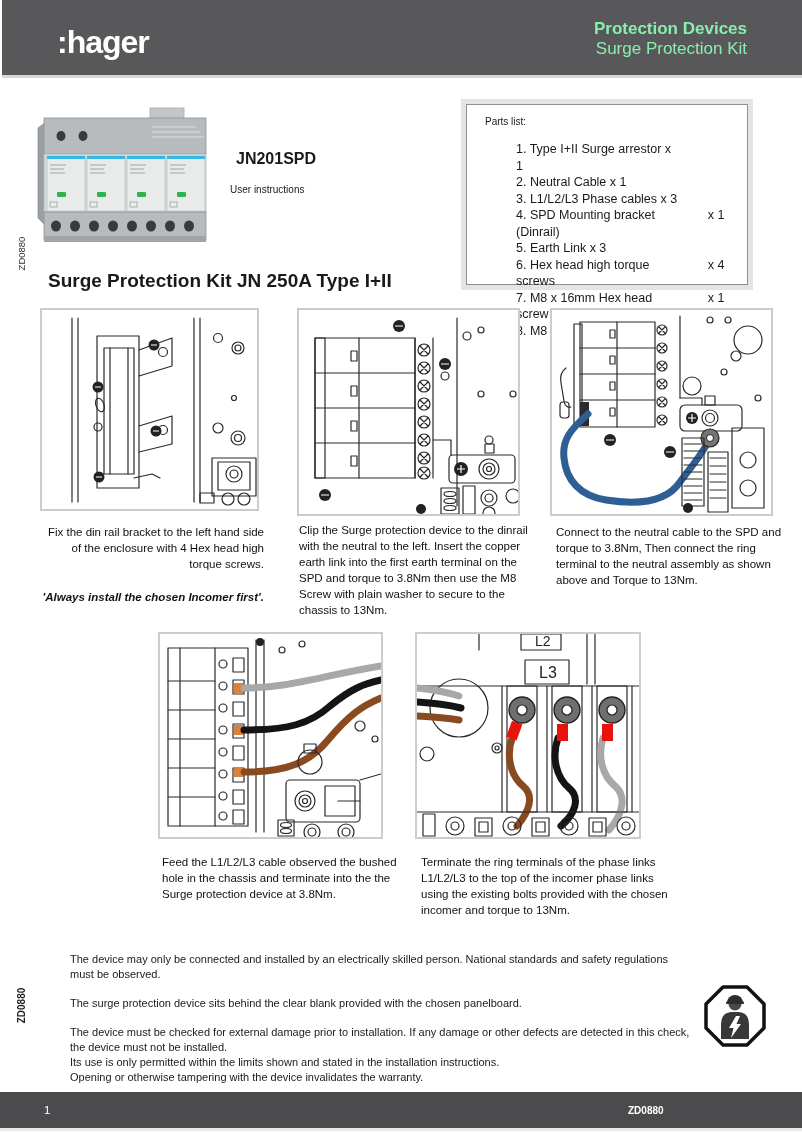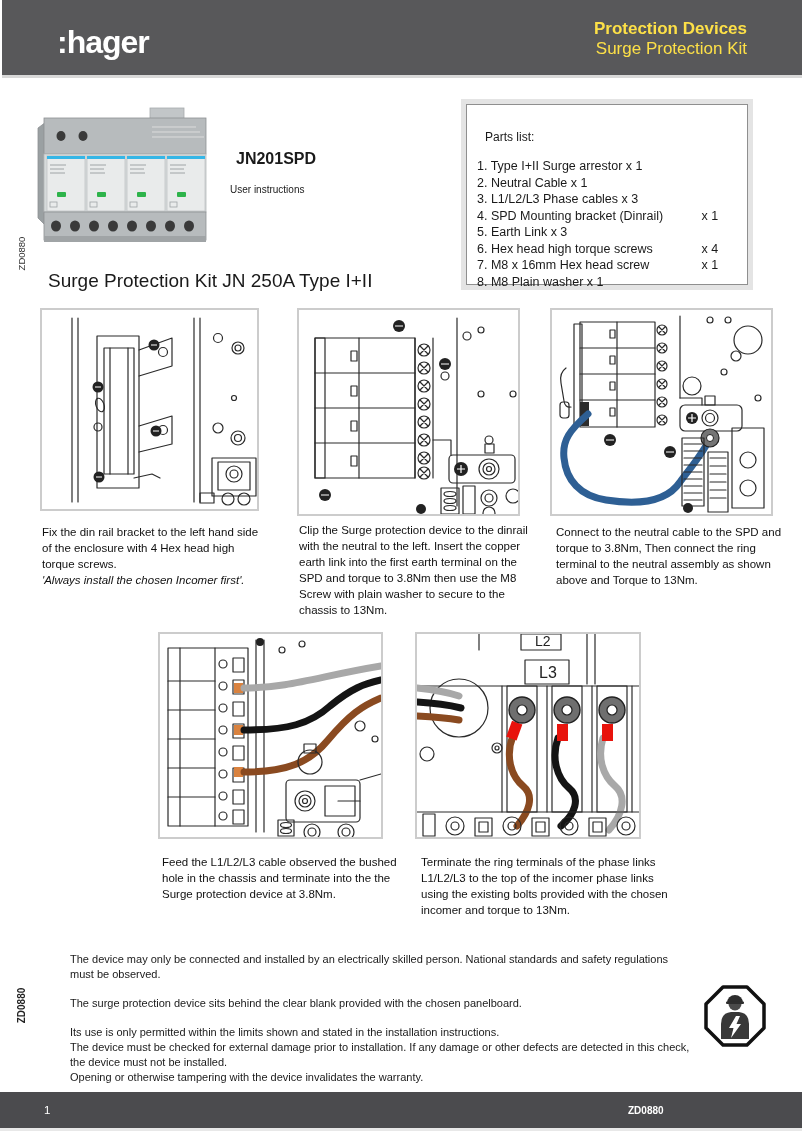--- a/index.html
+++ b/index.html
@@ -3,60 +3,60 @@
 <meta charset="utf-8">
 <style>
   * { margin:0; padding:0; box-sizing:border-box; }
   html,body { background:#ffffff; }
   body { font-family:"Liberation Sans", sans-serif; color:#1a1a1a; }
   .page { position:relative; width:802px; height:1134px; background:#ffffff; overflow:hidden; margin:0 auto; }
 
   
   .header { position:absolute; left:2px; top:0; width:802px; height:78px; background:#58585a; border-bottom:3px solid #d8d8d8; }
   .logo { position:absolute; left:55px; top:24px; color:#ffffff; font-size:32px; font-weight:bold; letter-spacing:-1px; }
-  .header-right { position:absolute; right:57px; top:19px; text-align:right; color:#fde047; line-height:20px; }
+  .header-right { position:absolute; right:57px; top:19px; text-align:right; color:#86efac; line-height:20px; }
   .header-right .l1 { font-size:17px; font-weight:bold; }
   .header-right .l2 { font-size:17px; }
 
   
   .product-svg { position:absolute; left:30px; top:104px; }
   .model { position:absolute; left:236px; top:150px; font-size:16px; font-weight:bold; }
   .subtitle { position:absolute; left:230px; top:184px; font-size:10px; }
 
   .side-code-top { position:absolute; left:-9px; top:248px; font-size:9.5px; color:#333;
                    transform:rotate(-90deg); transform-origin:center; width:60px; text-align:center; }
   .side-code-bottom { position:absolute; left:-9px; top:1000px; font-size:10px; font-weight:bold; color:#222;
                    transform:rotate(-90deg); transform-origin:center; width:60px; text-align:center; }
 
   
   .parts-box-outer { position:absolute; left:461px; top:99px; width:292px; height:191px; background:#e4e4e4; padding:5px; }
   .parts-box { width:100%; height:100%; background:#ffffff; border:1px solid #8f8f8f; padding:9px 8px 6px 10px; }
-  .parts-heading { font-size:12px; margin:16px 0 14px 8px; }
+  .parts-heading { font-size:10px; margin:2px 0 14px 8px; }
   .parts-item { display:flex; font-size:12.5px; line-height:16.5px; }
-  .parts-item .lbl { width:210px; }
+  .parts-item .lbl { width:210px;margin-left:39px; }
   .parts-item .cnt { width:40px;margin-left:28px; }
 
-  .main-title { position:absolute; left:48px; top:270px; font-size:19px; font-weight:normal; }
+  .main-title { position:absolute; left:48px; top:270px; font-size:19px; font-weight:bold; }
 
   
   .fig { position:absolute; background:#ffffff; border:2px solid #cccccc; }
   .fig svg { display:block; }
   #fig1 { left:40px;  top:308px; width:219px; height:203px; }
   #fig2 { left:297px; top:308px; width:223px; height:208px; }
   #fig3 { left:550px; top:308px; width:223px; height:208px; }
   #fig4 { left:158px; top:632px; width:225px; height:207px; }
   #fig5 { left:415px; top:632px; width:226px; height:207px; }
 
   .caption { position:absolute; font-size:11.5px; line-height:16px; color:#111; }
-  #cap1 { left:42px;  top:524px; width:222px; }
+  #cap1 { left:42px;  top:524px; width:222px;text-align:right; }
   #cap2 { left:299px; top:522px; width:240px; }
   #cap3 { left:556px; top:524px; width:232px; }
   #cap4 { left:162px; top:854px; width:242px; }
   #cap5 { left:421px; top:854px; width:248px; }
-  .cap-em { font-weight:normal; font-style:italic; }
+  .cap-em { font-weight:bold; font-style:italic;margin-top:17px; }
 
   
   .notes { position:absolute; left:70px; top:944px; width:622px; font-size:11px; line-height:15px;margin-top:8px; }
   .notes p { margin-bottom:14px; }
   .notes p.tight { margin-bottom:0; }
 
   .qual-icon { position:absolute; left:703px; top:984px; }
 
   
   .footer { position:absolute; left:0; top:1092px; width:802px; height:39px; background:#4b4b4e; border-bottom:3px solid #e8e8e8; }
@@ -485,22 +485,22 @@
     </svg>
   </div>
 
   <div class="caption" id="cap4">Feed the L1/L2/L3 cable observed the bushed hole in the chassis and terminate into the the Surge protection device at 3.8Nm.</div>
 
   <div class="caption" id="cap5">Terminate the ring terminals of the phase links L1/L2/L3 to the top of the incomer phase links using the existing bolts provided with the chosen incomer and torque to 13Nm.</div>
 
   <div class="notes">
     <p>The device may only be connected and installed by an electrically skilled person. National standards and safety regulations must be observed.</p>
     <p>The surge protection device sits behind the clear blank provided with the chosen panelboard.</p>
+    <p class="tight">The device must be checked for external damage prior to installation. If any damage or other defects are detected in this check, the device must not be installed.</p>
     <p class="tight">Its use is only permitted within the limits shown and stated in the installation instructions.</p>
-    <p class="tight">The device must be checked for external damage prior to installation. If any damage or other defects are detected in this check, the device must not be installed.</p>
     <p class="tight">Opening or otherwise tampering with the device invalidates the warranty.</p>
   </div>
 
   <div class="qual-icon">
     <svg width="64" height="64" viewBox="0 0 64 64">
       <polygon points="20,3 44,3 61,20 61,44 44,61 20,61 3,44 3,20" fill="#ffffff" stroke="#111" stroke-width="3.5" stroke-linejoin="round"></polygon>
       <circle cx="32" cy="20" r="6.5" fill="#4a4a4a"></circle>
       <path d="M24,19 a8,8 0 0 1 16,0 Z" fill="#2d2d2d"></path>
       <rect x="23" y="17.5" width="18" height="2.5" rx="1" fill="#2d2d2d"></rect>
       <path d="M18,55 L18,40 Q18,29 28,28 L36,28 Q46,29 46,40 L46,55 Z" fill="#383838"></path>

